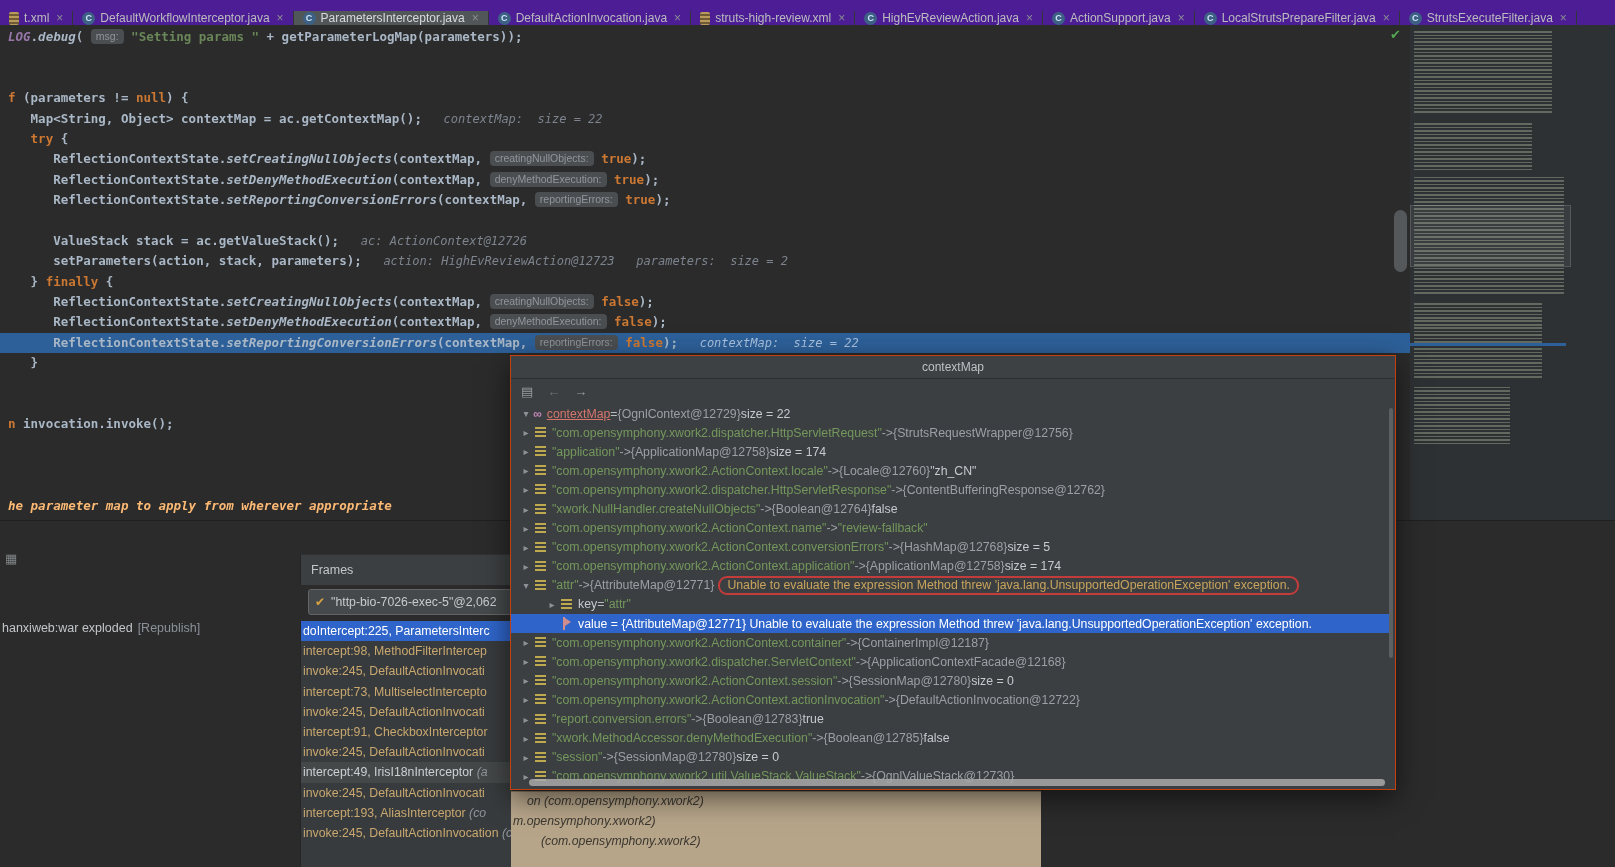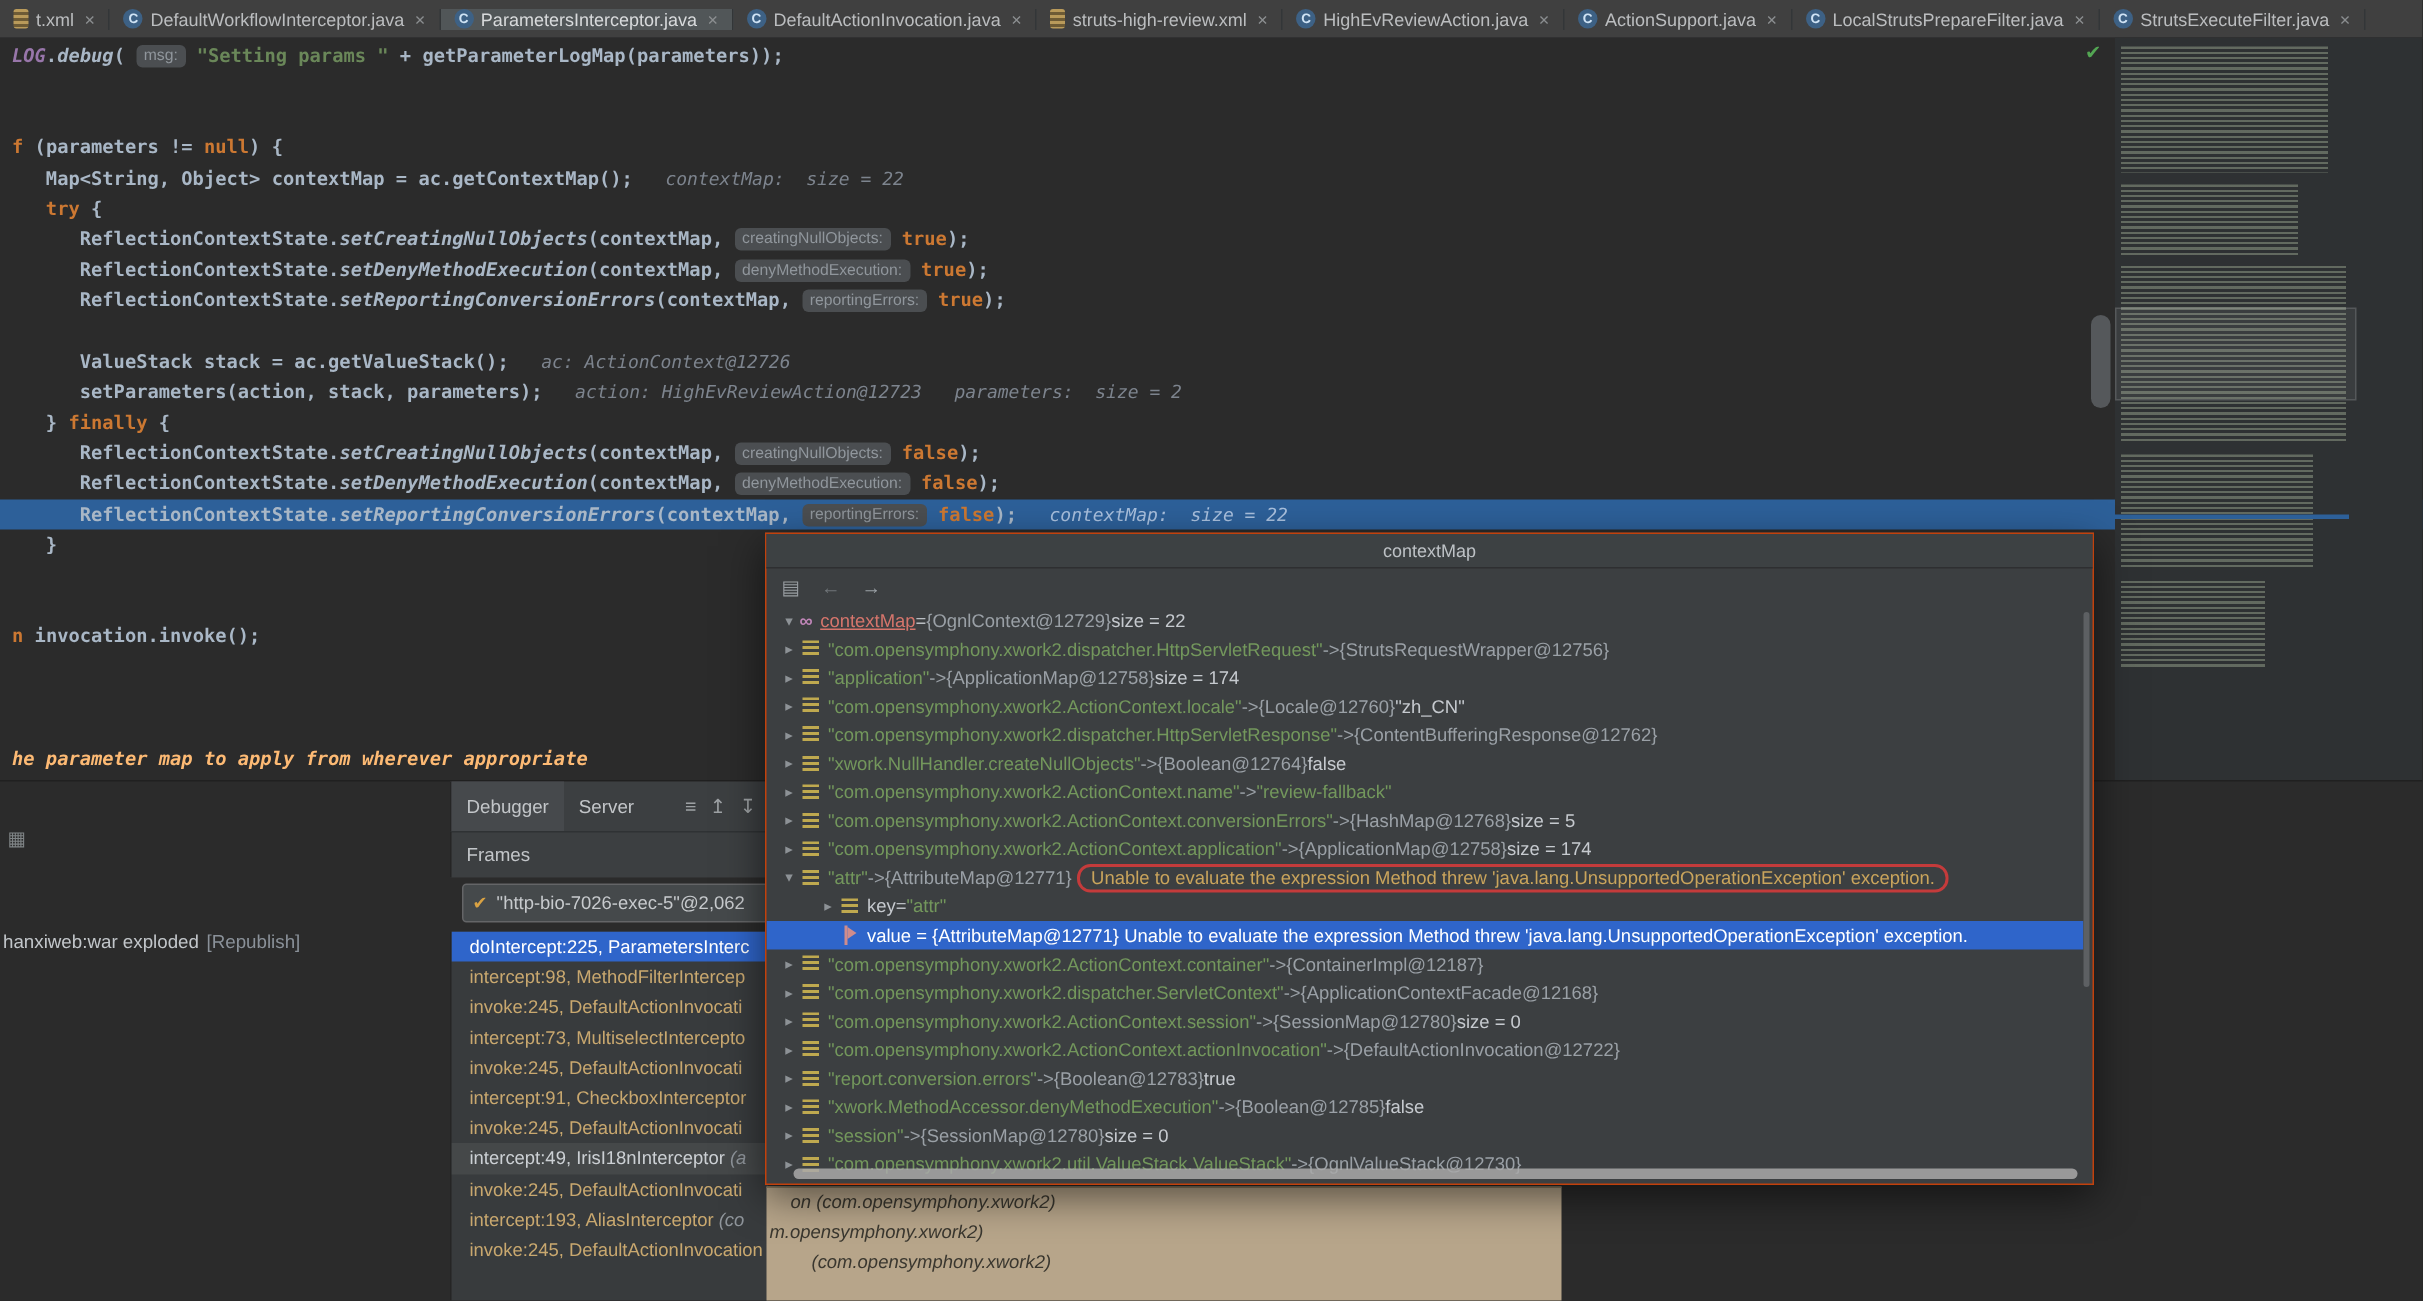--- a/index.html
+++ b/index.html
@@ -1,20 +1,20 @@
 <!DOCTYPE html>
 <html><head>
 <meta charset="utf-8">
 <style>
   html,body{margin:0;padding:0;width:1615px;height:867px;background:#2b2b2b;overflow:hidden;
     font-family:"Liberation Sans",sans-serif;position:relative}
 
   
-  .tabbar{position:absolute;left:0;top:0;width:1615px;height:25px;background:#404040;
-    border-bottom:1px solid #313335;display:flex;align-items:center;overflow:hidden}
+  .tabbar{position:absolute;left:0;top:0;width:1615px;height:25px;background:#4c1d95;
+    border-bottom:1px solid #313335;display:flex;align-items:flex-end;overflow:hidden}
   .tab{display:flex;align-items:center;gap:5px;padding:0 9px;border-right:1px solid #333638;
     color:#bbbdbf;font-size:12px;white-space:nowrap;cursor:default}
   .tab.active{background:#515658;color:#d8dadc}
   .tab-ic{flex:0 0 auto}
   .ic-class{width:13px;height:13px;border-radius:50%;background:#3d6185;color:#cfe3f5;
     font-size:9px;line-height:13px;text-align:center;font-weight:bold}
   .ic-xml{width:10px;height:13px;border-radius:2px;
     background:repeating-linear-gradient(180deg,#b99a5a 0 2px,#6e5b35 2px 4px)}
   .tab-x{color:#8b8e90;font-size:12px;margin-left:2px}
 
@@ -59,21 +59,21 @@
   .frames-h{position:absolute;left:300px;top:33px;width:201px;height:30px;background:#3c3f41;
     border-left:1px solid #252525;border-top:1px solid #2f3234;display:flex;align-items:center;
     padding-left:10px;font-size:12.5px;color:#c3c6c9}
   .combo{position:absolute;left:308px;top:68px;width:197px;height:24px;background:#45494b;
     border:1px solid #646567;border-radius:3px;display:flex;align-items:center;gap:6px;padding:0 6px;
     font-size:12.3px;color:#c7cacd;overflow:hidden;white-space:nowrap}
   .combo-check{color:#d9a243;font-size:12px}
 
   .frames{position:absolute;left:300px;top:100px;width:211px;bottom:0;overflow:hidden;
     background:#383b3d;border-left:1px solid #252525}
-  .frow{height:20.2px;line-height:20.2px;padding-left:12px;font-size:12.3px;color:#c9a86f;
+  .frow{height:20.2px;line-height:20.2px;padding-left:2px;font-size:12.3px;color:#c9a86f;
     white-space:nowrap;overflow:hidden}
   .frow.sel{background:#2f65ca;color:#fff}
   .frow.hover{background:#454849;color:#ccd0d4}
   .fpkg{color:#8f959b;font-style:italic}
 
   .tanbox{position:absolute;left:511px;top:270px;width:530px;height:77px;background:#b7a58a;
     border-top:1px solid #8d7c60;overflow:hidden}
   .frag{position:absolute;color:#3a372f;font-size:12.3px;font-style:italic;white-space:nowrap}
   .frag:nth-of-type(1){left:16px;top:2px}
   .frag:nth-of-type(2){left:2px;top:22px}
@@ -204,29 +204,20 @@
   <div class="vthumb"></div>
   <span class="insp">✔</span>
 </div>
 
 <div class="bottom">
   <span class="svc-ic">▦</span>
   <div class="svc-row">
     <span>hanxiweb:war exploded</span><span class="svc-badge">[Republish]</span>
   </div>
 
-  <div class="dtoolbar">
-    <div class="dtab sel">Debugger</div>
-    <div class="dtab">Server</div>
-    <div class="dticons">
-      <span>≡</span>
-      <span>↥</span>
-      <span>↧</span>
-    </div>
-  </div>
   <div class="frames-h">Frames</div>
   <div class="combo">
     <span class="combo-check">✔</span>
     <span class="combo-text">"http-bio-7026-exec-5"@2,062</span>
   </div>
   <div class="frames">
       <div class="frow sel"><span>doIntercept:225, ParametersInterc</span></div>
       <div class="frow"><span>intercept:98, MethodFilterIntercep</span></div>
       <div class="frow"><span>invoke:245, DefaultActionInvocati</span></div>
       <div class="frow"><span>intercept:73, MultiselectIntercepto</span></div>

